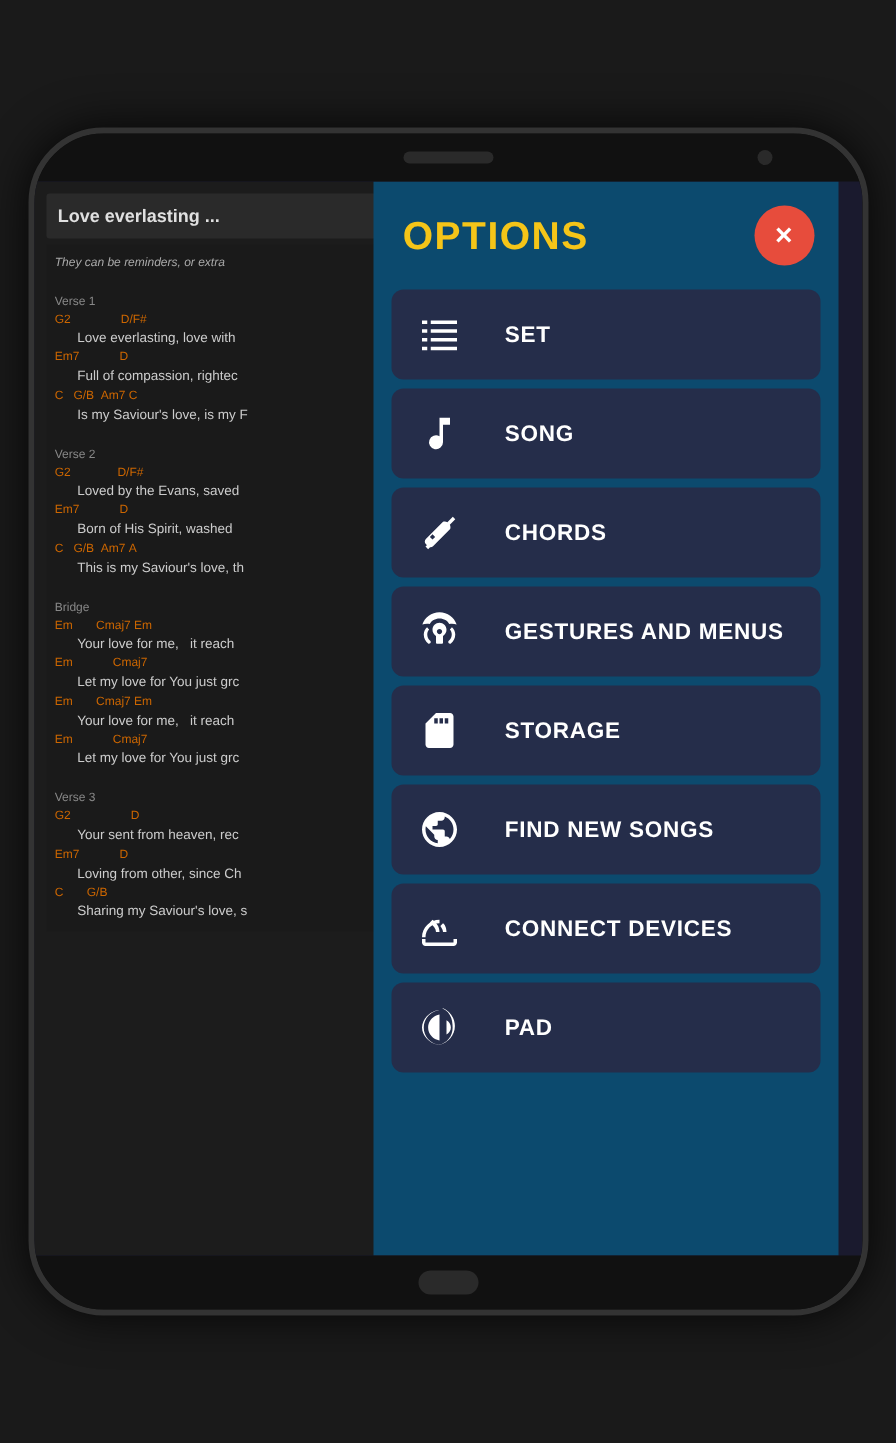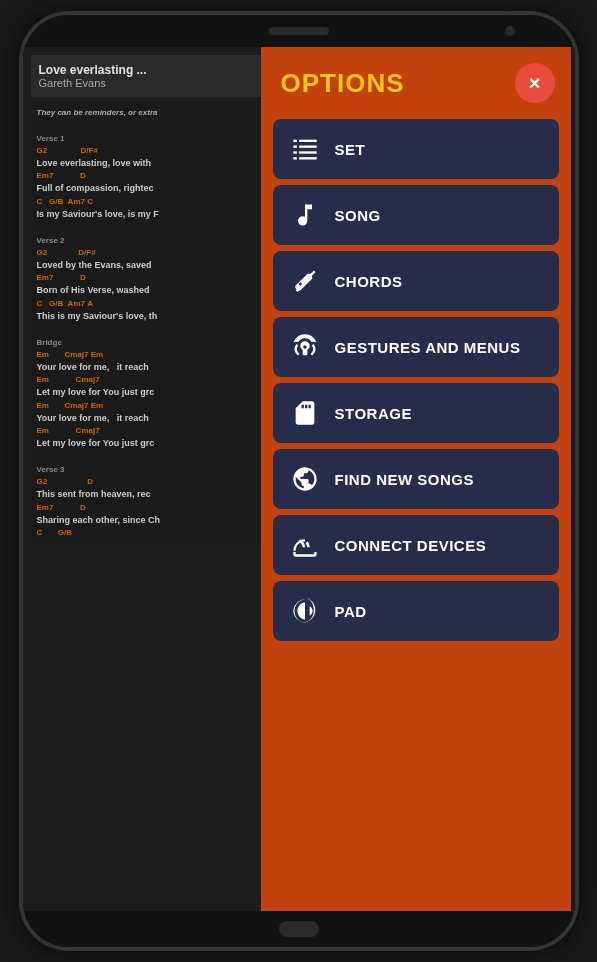--- a/index.html
+++ b/index.html
@@ -10,21 +10,21 @@
       background: #1a1a1a;
       display: flex;
       align-items: center;
       justify-content: center;
       font-family: 'Arial', sans-serif;
       overflow: hidden;
     }
 
     .phone-outer {
       width: 560px;
-      height: 940px;
+      height: 792px;
       background: #111;
       border-radius: 50px;
       border: 4px solid #333;
       position: relative;
       display: flex;
       flex-direction: column;
       align-items: center;
       overflow: hidden;
       box-shadow: 0 0 30px rgba(0,0,0,0.8);
     }
@@ -95,52 +95,52 @@
     .song-artist {
       color: #aaa;
       font-size: 11px;
     }
 
     .song-lyrics-area {
       background: #1a1a1a;
       padding: 6px;
       font-size: 9px;
       line-height: 1.5;
-      font-weight: bold;
     }
 
     .lyric-section-label {
       color: #888;
       font-size: 8px;
     }
 
     .lyric-chords {
       color: #cc6600;
       font-size: 8px;
     }
 
     .lyric-text {
       color: #ccc;
       font-size: 9px;
+      margin-left: 15px;
     }
 
     .lyric-note {
       color: #aaa;
       font-size: 8px;
       font-style: italic;
     }
 
     
     .options-panel {
       position: absolute;
-      right: 4px;
+      right: 16px;
       top: 0;
       width: 310px;
       height: 100%;
-      background: #c2410c;
+      background: #0c4a6e;
       display: flex;
       flex-direction: column;
       justify-content: flex-end;
     }
 
     .options-header {
       display: flex;
       align-items: center;
       justify-content: space-between;
       padding: 16px 16px 12px 20px;
@@ -181,21 +181,21 @@
       flex-direction: column;
       gap: 6px;
     }
 
     .menu-item {
       background: #252d4a;
       border-radius: 8px;
       padding: 14px 16px;
       display: flex;
       align-items: center;
-      gap: 14px;
+      gap: 28px;
       cursor: pointer;
       flex-shrink: 0;
     }
 
     .menu-icon {
       width: 32px;
       height: 32px;
       display: flex;
       align-items: center;
       justify-content: center;
@@ -243,57 +243,57 @@
   <div class="phone-top-bar">
     <div class="phone-speaker"></div>
     <div class="phone-camera"></div>
   </div>
 
   <div class="phone-screen">
 
     <div class="song-content">
       <div class="song-header">
         <div class="song-title">Love everlasting ...</div>
-        <div class="song-artist">Gareth Evans</div>
       </div>
       <div class="song-lyrics-area">
         <div class="lyric-note">They can be reminders, or extra</div>
         <br>
         <div class="lyric-section-label">Verse 1</div>
         <div class="lyric-chords">G2&nbsp;&nbsp;&nbsp;&nbsp;&nbsp;&nbsp;&nbsp;&nbsp;&nbsp;&nbsp;&nbsp;&nbsp;&nbsp;&nbsp;&nbsp;D/F#</div>
         <div class="lyric-text">Love everlasting, love with</div>
         <div class="lyric-chords">Em7&nbsp;&nbsp;&nbsp;&nbsp;&nbsp;&nbsp;&nbsp;&nbsp;&nbsp;&nbsp;&nbsp;&nbsp;D</div>
         <div class="lyric-text">Full of compassion, rightec</div>
         <div class="lyric-chords">C&nbsp;&nbsp;&nbsp;G/B&nbsp;&nbsp;Am7&nbsp;C</div>
         <div class="lyric-text">Is my Saviour's love, is my F</div>
         <br>
         <div class="lyric-section-label">Verse 2</div>
         <div class="lyric-chords">G2&nbsp;&nbsp;&nbsp;&nbsp;&nbsp;&nbsp;&nbsp;&nbsp;&nbsp;&nbsp;&nbsp;&nbsp;&nbsp;&nbsp;D/F#</div>
         <div class="lyric-text">Loved by the Evans, saved</div>
         <div class="lyric-chords">Em7&nbsp;&nbsp;&nbsp;&nbsp;&nbsp;&nbsp;&nbsp;&nbsp;&nbsp;&nbsp;&nbsp;&nbsp;D</div>
-        <div class="lyric-text">Born of His Verse, washed</div>
+        <div class="lyric-text">Born of His Spirit, washed</div>
         <div class="lyric-chords">C&nbsp;&nbsp;&nbsp;G/B&nbsp;&nbsp;Am7&nbsp;A</div>
         <div class="lyric-text">This is my Saviour's love, th</div>
         <br>
         <div class="lyric-section-label">Bridge</div>
         <div class="lyric-chords">Em&nbsp;&nbsp;&nbsp;&nbsp;&nbsp;&nbsp;&nbsp;Cmaj7 Em</div>
         <div class="lyric-text">Your love for me,&nbsp;&nbsp; it reach</div>
         <div class="lyric-chords">Em&nbsp;&nbsp;&nbsp;&nbsp;&nbsp;&nbsp;&nbsp;&nbsp;&nbsp;&nbsp;&nbsp;&nbsp;Cmaj7</div>
         <div class="lyric-text">Let my love for You just grc</div>
         <div class="lyric-chords">Em&nbsp;&nbsp;&nbsp;&nbsp;&nbsp;&nbsp;&nbsp;Cmaj7 Em</div>
         <div class="lyric-text">Your love for me,&nbsp;&nbsp; it reach</div>
         <div class="lyric-chords">Em&nbsp;&nbsp;&nbsp;&nbsp;&nbsp;&nbsp;&nbsp;&nbsp;&nbsp;&nbsp;&nbsp;&nbsp;Cmaj7</div>
         <div class="lyric-text">Let my love for You just grc</div>
         <br>
         <div class="lyric-section-label">Verse 3</div>
         <div class="lyric-chords">G2&nbsp;&nbsp;&nbsp;&nbsp;&nbsp;&nbsp;&nbsp;&nbsp;&nbsp;&nbsp;&nbsp;&nbsp;&nbsp;&nbsp;&nbsp;&nbsp;&nbsp;&nbsp;D</div>
-        <div class="lyric-text">This sent from heaven, rec</div>
+        <div class="lyric-text">Your sent from heaven, rec</div>
         <div class="lyric-chords">Em7&nbsp;&nbsp;&nbsp;&nbsp;&nbsp;&nbsp;&nbsp;&nbsp;&nbsp;&nbsp;&nbsp;&nbsp;D</div>
-        <div class="lyric-text">Sharing each other, since Ch</div>
+        <div class="lyric-text">Loving from other, since Ch</div>
         <div class="lyric-chords">C&nbsp;&nbsp;&nbsp;&nbsp;&nbsp;&nbsp;&nbsp;G/B</div>
+        <div class="lyric-text">Sharing my Saviour's love, s</div>
       </div>
     </div>
 
     <div class="options-panel">
       <div class="options-header">
         <span class="options-title">OPTIONS</span>
         <div class="close-button">
           <span class="close-x">×</span>
         </div>
       </div>

